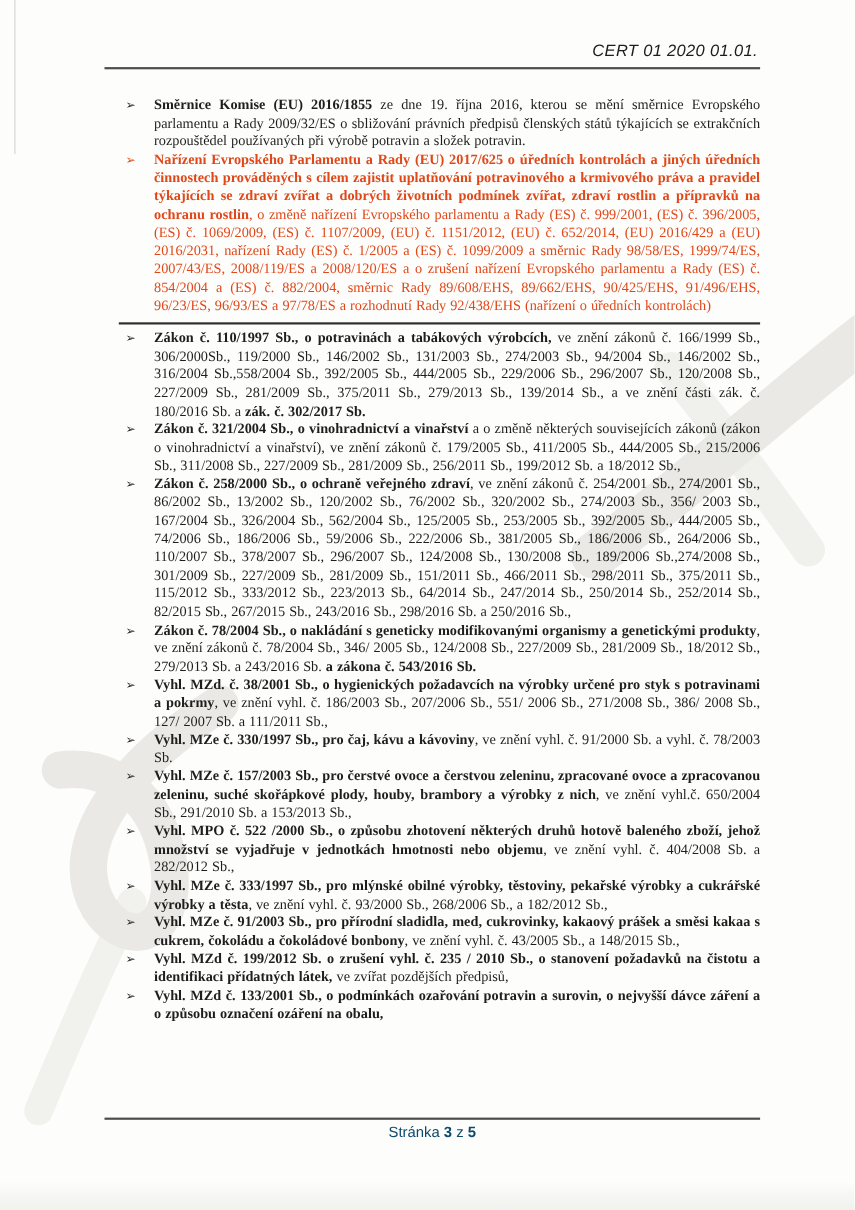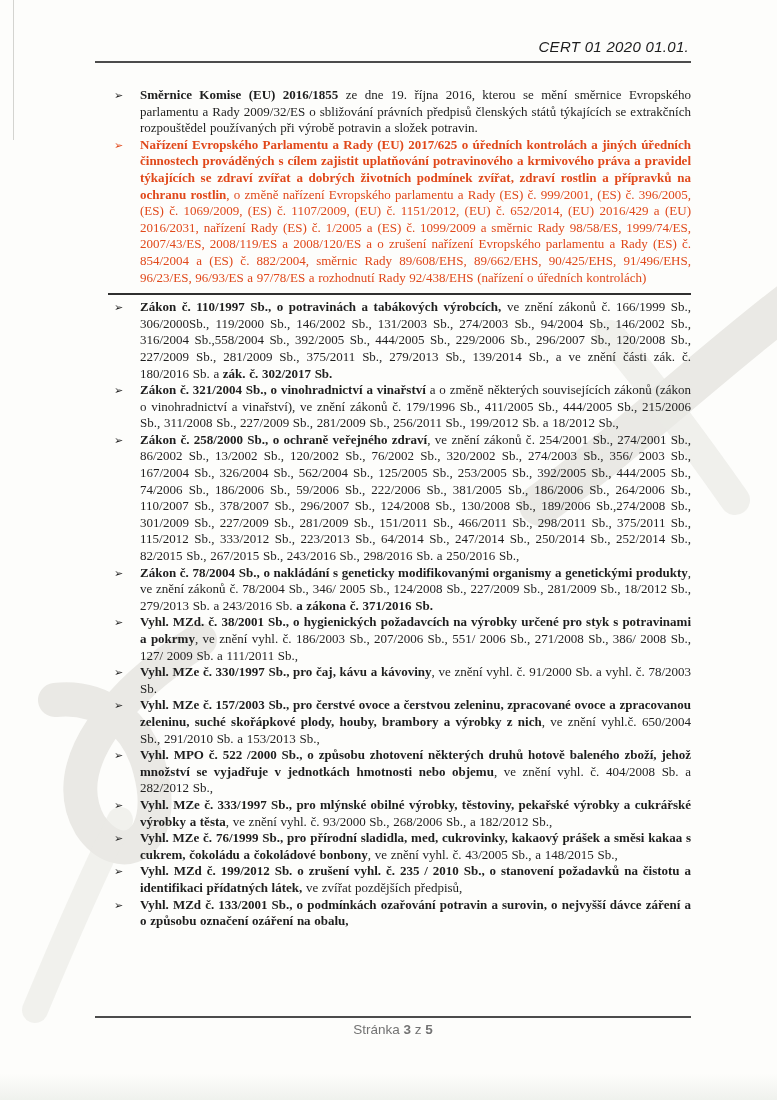--- a/index.html
+++ b/index.html
@@ -63,21 +63,21 @@
   }
   
   .footer-rule{
     position:absolute;left:95px;top:1016px;width:596px;height:2px;
     background:#4c4c4c;z-index:2;
   }
   .footer-text{
     position:absolute;left:95px;top:1022px;width:596px;
     text-align:center;
     font-family:"Liberation Sans","DejaVu Sans",sans-serif;
-    font-size:13.5px;color:#737373;z-index:2;
+    font-size:13.5px;color:#0c4a6e;z-index:2;
   }
   .footer-text .b{font-weight:bold;}
 </style>
 </head>
 <body>
 
 <div class="page">
 
   <svg class="watermark" viewBox="0 0 777 1100" xmlns="http://www.w3.org/2000/svg" aria-hidden="true">
     <g fill="none" stroke="#eae9e5" stroke-linecap="round">
@@ -92,29 +92,29 @@
   <div class="scan-bottom-tint"></div>
 
   <div class="header-code">CERT  01 2020 01.01.</div>
   <div class="header-rule"></div>
 
   <div class="content" id="list">
       <div class="item"><span class="bullet">➢</span><span class="seg b">Směrnice Komise (EU) 2016/1855 </span><span class="seg">ze dne 19. října 2016, kterou se mění směrnice Evropského parlamentu a Rady 2009/32/ES o sbližování právních předpisů členských států týkajících se extrakčních rozpouštědel používaných při výrobě potravin a složek potravin.</span></div>
       <div class="item orange"><span class="bullet">➢</span><span class="seg b">Nařízení Evropského Parlamentu a Rady (EU) 2017/625 o úředních kontrolách a jiných úředních činnostech prováděných s cílem zajistit uplatňování potravinového a krmivového práva a pravidel týkajících se zdraví zvířat a dobrých životních podmínek zvířat, zdraví rostlin a přípravků na ochranu rostlin</span><span class="seg">, o změně nařízení Evropského parlamentu a Rady (ES) č. 999/2001, (ES) č. 396/2005, (ES) č. 1069/2009, (ES) č. 1107/2009, (EU) č. 1151/2012, (EU) č. 652/2014, (EU) 2016/429 a (EU) 2016/2031, nařízení Rady (ES) č. 1/2005 a (ES) č. 1099/2009 a směrnic Rady 98/58/ES, 1999/74/ES, 2007/43/ES, 2008/119/ES a 2008/120/ES a o zrušení nařízení Evropského parlamentu a Rady (ES) č. 854/2004 a (ES) č. 882/2004, směrnic Rady 89/608/EHS, 89/662/EHS, 90/425/EHS, 91/496/EHS, 96/23/ES, 96/93/ES a 97/78/ES a rozhodnutí Rady 92/438/EHS (nařízení o úředních kontrolách)</span></div>
       <div class="divider"></div>
       <div class="item"><span class="bullet">➢</span><span class="seg b">Zákon č. 110/1997 Sb., o potravinách a tabákových výrobcích, </span><span class="seg">ve znění zákonů č. 166/1999 Sb., 306/2000Sb., 119/2000 Sb., 146/2002 Sb., 131/2003 Sb., 274/2003 Sb., 94/2004 Sb., 146/2002 Sb., 316/2004 Sb.,558/2004 Sb., 392/2005 Sb., 444/2005 Sb., 229/2006 Sb., 296/2007 Sb., 120/2008 Sb., 227/2009 Sb., 281/2009 Sb., 375/2011 Sb., 279/2013 Sb., 139/2014 Sb., a ve znění části zák. č. 180/2016 Sb. a </span><span class="seg b">zák. č. 302/2017 Sb.</span></div>
-      <div class="item"><span class="bullet">➢</span><span class="seg b">Zákon č. 321/2004 Sb., o vinohradnictví a vinařství </span><span class="seg">a o změně některých souvisejících zákonů (zákon o vinohradnictví a vinařství), ve znění zákonů č. 179/1996 Sb., 411/2005 Sb., 444/2005 Sb., 215/2006 Sb., 311/2008 Sb., 227/2009 Sb., 281/2009 Sb., 256/2011 Sb., 199/2012 Sb. a 18/2012 Sb.,</span></div>
+      <div class="item"><span class="bullet">➢</span><span class="seg b">Zákon č. 321/2004 Sb., o vinohradnictví a vinařství </span><span class="seg">a o změně některých souvisejících zákonů (zákon o vinohradnictví a vinařství), ve znění zákonů č. 179/2005 Sb., 411/2005 Sb., 444/2005 Sb., 215/2006 Sb., 311/2008 Sb., 227/2009 Sb., 281/2009 Sb., 256/2011 Sb., 199/2012 Sb. a 18/2012 Sb.,</span></div>
       <div class="item"><span class="bullet">➢</span><span class="seg b">Zákon č. 258/2000 Sb., o ochraně veřejného zdraví</span><span class="seg">, ve znění zákonů č. 254/2001 Sb., 274/2001 Sb., 86/2002 Sb., 13/2002 Sb., 120/2002 Sb., 76/2002 Sb., 320/2002 Sb., 274/2003 Sb.,  356/ 2003 Sb., 167/2004 Sb., 326/2004 Sb.,  562/2004 Sb., 125/2005 Sb., 253/2005 Sb., 392/2005 Sb.,  444/2005 Sb., 74/2006 Sb., 186/2006 Sb., 59/2006 Sb., 222/2006 Sb., 381/2005 Sb., 186/2006 Sb., 264/2006 Sb., 110/2007 Sb., 378/2007 Sb.,  296/2007 Sb., 124/2008 Sb., 130/2008 Sb., 189/2006 Sb.,274/2008 Sb., 301/2009 Sb., 227/2009 Sb., 281/2009 Sb., 151/2011 Sb., 466/2011 Sb., 298/2011 Sb., 375/2011 Sb., 115/2012 Sb., 333/2012 Sb., 223/2013 Sb., 64/2014 Sb., 247/2014 Sb., 250/2014 Sb., 252/2014 Sb., 82/2015 Sb., 267/2015 Sb., 243/2016 Sb., 298/2016 Sb. a 250/2016 Sb.,</span></div>
-      <div class="item"><span class="bullet">➢</span><span class="seg b">Zákon č. 78/2004 Sb., o nakládání s geneticky modifikovanými organismy a genetickými produkty</span><span class="seg">, ve znění zákonů č. 78/2004 Sb., 346/ 2005 Sb., 124/2008 Sb., 227/2009 Sb., 281/2009 Sb., 18/2012 Sb., 279/2013 Sb. a 243/2016 Sb. </span><span class="seg b">a zákona č. 371/2016 Sb.</span></div>
-      <div class="item"><span class="bullet">➢</span><span class="seg b">Vyhl. MZd. č. 38/2001 Sb., o hygienických požadavcích na výrobky určené pro styk s potravinami a pokrmy</span><span class="seg">, ve znění vyhl. č. 186/2003 Sb., 207/2006 Sb., 551/ 2006 Sb., 271/2008 Sb., 386/ 2008 Sb., 127/ 2009 Sb. a  111/2011 Sb.,</span></div>
+      <div class="item"><span class="bullet">➢</span><span class="seg b">Zákon č. 78/2004 Sb., o nakládání s geneticky modifikovanými organismy a genetickými produkty</span><span class="seg">, ve znění zákonů č. 78/2004 Sb., 346/ 2005 Sb., 124/2008 Sb., 227/2009 Sb., 281/2009 Sb., 18/2012 Sb., 279/2013 Sb. a 243/2016 Sb. </span><span class="seg b">a zákona č. 543/2016 Sb.</span></div>
+      <div class="item"><span class="bullet">➢</span><span class="seg b">Vyhl. MZd. č. 38/2001 Sb., o hygienických požadavcích na výrobky určené pro styk s potravinami a pokrmy</span><span class="seg">, ve znění vyhl. č. 186/2003 Sb., 207/2006 Sb., 551/ 2006 Sb., 271/2008 Sb., 386/ 2008 Sb., 127/ 2007 Sb. a  111/2011 Sb.,</span></div>
       <div class="item"><span class="bullet">➢</span><span class="seg b">Vyhl. MZe č. 330/1997 Sb., pro čaj, kávu a kávoviny</span><span class="seg">, ve znění vyhl. č. 91/2000 Sb. a vyhl. č. 78/2003 Sb.</span></div>
       <div class="item"><span class="bullet">➢</span><span class="seg b">Vyhl. MZe č. 157/2003 Sb., pro čerstvé ovoce a čerstvou zeleninu, zpracované ovoce a zpracovanou zeleninu, suché skořápkové plody, houby, brambory a výrobky z nich</span><span class="seg">, ve znění vyhl.č. 650/2004 Sb., 291/2010 Sb. a 153/2013 Sb.,</span></div>
       <div class="item"><span class="bullet">➢</span><span class="seg b">Vyhl. MPO č. 522 /2000 Sb., o způsobu zhotovení některých druhů hotově baleného zboží, jehož množství se vyjadřuje v jednotkách hmotnosti nebo objemu</span><span class="seg">, ve znění vyhl. č. 404/2008 Sb. a 282/2012 Sb.,</span></div>
       <div class="item"><span class="bullet">➢</span><span class="seg b">Vyhl. MZe č. 333/1997 Sb., pro mlýnské obilné výrobky, těstoviny, pekařské výrobky a cukrářské výrobky a těsta</span><span class="seg">, ve znění vyhl. č. 93/2000 Sb., 268/2006 Sb., a 182/2012 Sb.,</span></div>
-      <div class="item"><span class="bullet">➢</span><span class="seg b">Vyhl. MZe č. 76/1999 Sb., pro přírodní sladidla, med, cukrovinky, kakaový prášek a směsi kakaa s cukrem, čokoládu a čokoládové bonbony</span><span class="seg">, ve znění vyhl. č. 43/2005 Sb., a 148/2015 Sb.,</span></div>
+      <div class="item"><span class="bullet">➢</span><span class="seg b">Vyhl. MZe č. 91/2003 Sb., pro přírodní sladidla, med, cukrovinky, kakaový prášek a směsi kakaa s cukrem, čokoládu a čokoládové bonbony</span><span class="seg">, ve znění vyhl. č. 43/2005 Sb., a 148/2015 Sb.,</span></div>
       <div class="item"><span class="bullet">➢</span><span class="seg b">Vyhl. MZd č. 199/2012 Sb. o zrušení vyhl. č. 235 / 2010 Sb., o stanovení požadavků na čistotu a identifikaci přídatných látek, </span><span class="seg">ve zvířat pozdějších předpisů,</span></div>
       <div class="item"><span class="bullet">➢</span><span class="seg b">Vyhl. MZd č. 133/2001 Sb., o podmínkách ozařování potravin a surovin, o nejvyšší dávce záření a o způsobu označení ozáření na obalu,</span></div>
     </div>
 
   <div class="footer-rule"></div>
   <div class="footer-text" id="footer"><span class="">Stránka </span><span class="b">3</span><span class=""> z </span><span class="b">5</span></div>
 
 </div>
 
 </body></html>

